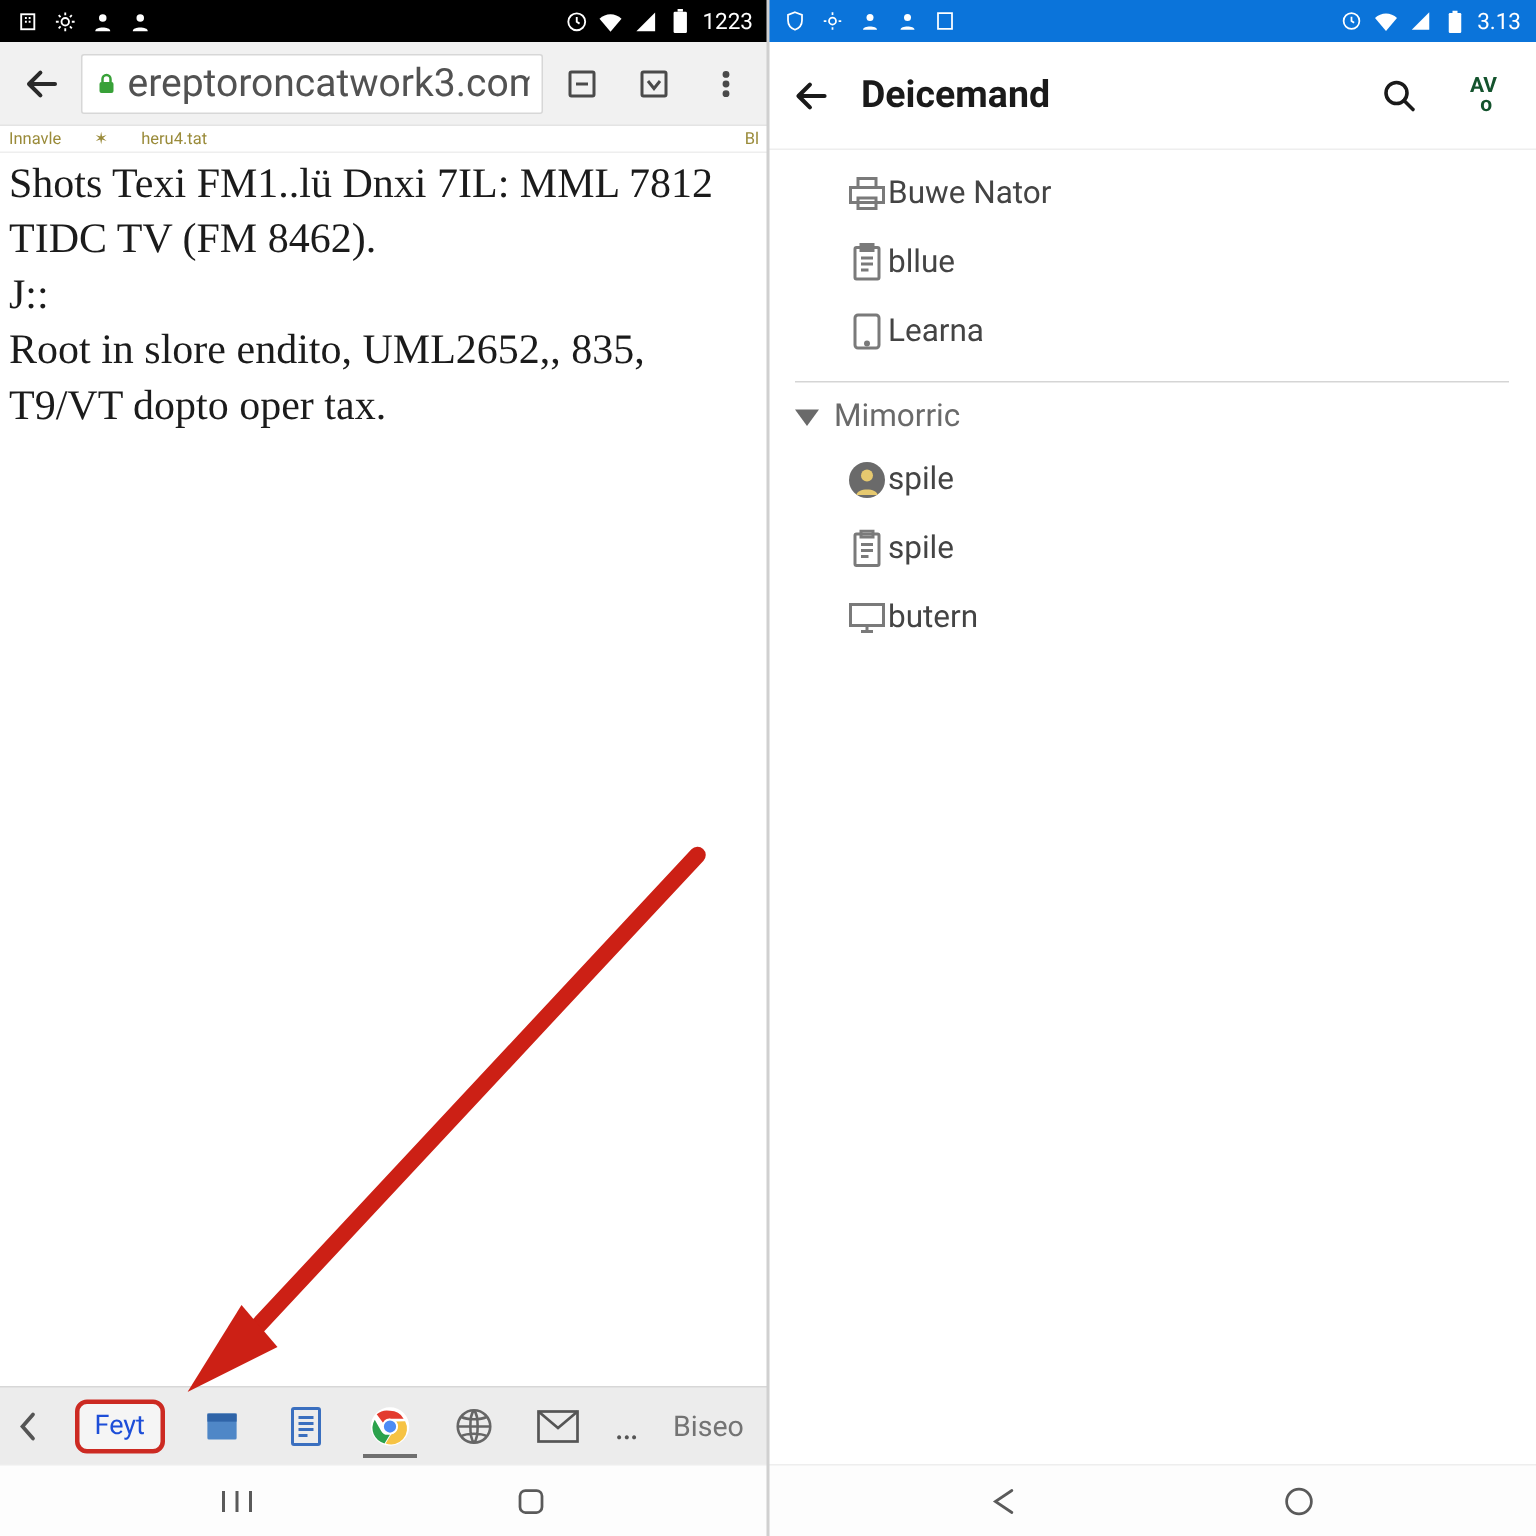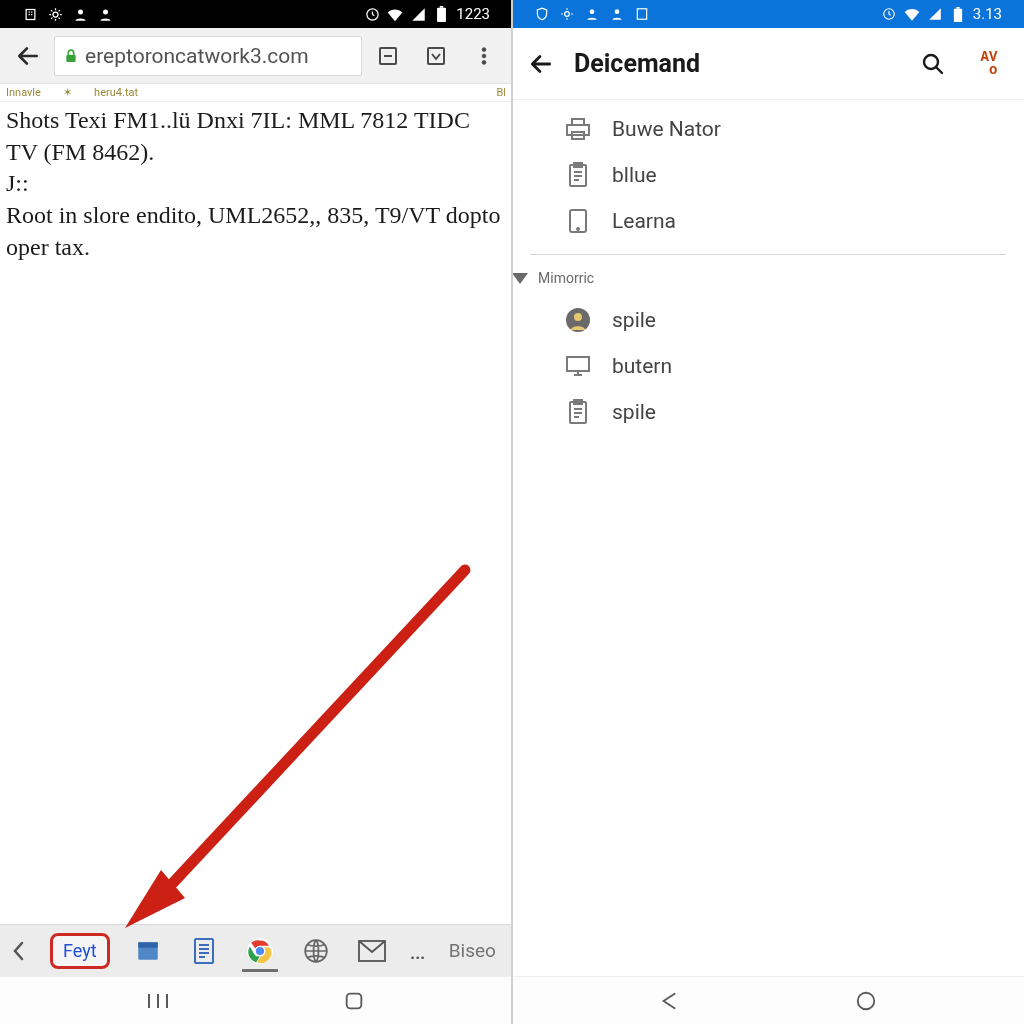--- a/index.html
+++ b/index.html
@@ -9,44 +9,44 @@
     font-family: "Roboto", "Segoe UI", Arial, sans-serif;
     background: #fff;
     overflow: hidden;
     position: relative;
   }
   .stage { display:flex; width:1024px; height:1024px; }
   .pane { width:512px; height:1024px; position:relative; background:#fff; display:flex; flex-direction:column; }
   .divider { position:absolute; left:511px; top:0; width:2px; height:1024px; background:#d0d0d0; }
 
   
-  .status-bar { height:28px; color:#fff; font-size:15px; display:flex; align-items:center; padding:0 22px; }
+  .status-bar { height:28px; color:#fff; font-size:15px; display:flex; align-items:center; padding:0 10px; }
   .status-black { background:#000; }
   .status-blue { background:#0b74da; }
   .status-left { display:flex; gap:9px; align-items:center; }
   .status-right { margin-left:auto; display:flex; gap:7px; align-items:center; }
   .stat-ico { width:16px; height:16px; display:inline-flex; align-items:center; justify-content:center; }
   svg { display:block; }
 
   
   .chrome-bar { height:56px; background:#f1f1f1; border-bottom:1px solid #e4e4e4; display:flex; align-items:center; padding:0 6px; gap:4px; }
   .chrome-back { width:44px; height:44px; display:flex; align-items:center; justify-content:center; color:#333; }
-  .urlbox { flex:1; height:40px; background:#fff; border:1px solid #d7d7d7; border-radius:2px; display:flex; align-items:center; padding:0 8px; gap:6px; font-size:21px; color:#555; min-width:0; }
+  .urlbox { flex:1; height:40px; background:#fff; border:1px solid #d7d7d7; border-radius:2px; display:flex; align-items:center; padding:0 8px; gap:6px; font-size:26px; color:#555; min-width:0; }
   .urlbox .lock { color:#38a138; }
   .url-text { flex:1; white-space:nowrap; overflow:hidden; text-overflow:clip; color:#525252; }
   .chrome-ico { width:44px; height:44px; display:flex; align-items:center; justify-content:center; color:#4a4a4a; }
   .chrome-ico svg { stroke:#4a4a4a; }
 
   
   .ribbon { height:18px; display:flex; align-items:center; gap:22px; padding:0 6px; font-size:11px; color:#9a8b3a; border-bottom:1px solid #eee; }
   .ribbon .rlabel { }
   .ribbon .r-right { margin-left:auto; color:#9a8b3a; }
 
   
-  .page { flex:1; padding:3px 8px 0 6px; font-size:24px; line-height:1.32; color:#1b1b1b; font-family: Georgia, "Times New Roman", serif; overflow:hidden; }
+  .page { flex:1; padding:3px 8px 0 6px; font-size:28px; line-height:1.32; color:#1b1b1b; font-family: Georgia, "Times New Roman", serif; overflow:hidden; }
   .page p { margin:0; }
 
   
   .taskbar { height:52px; background:#ececec; border-top:1px solid #d7d7d7; display:flex; align-items:center; padding:0 8px; gap:20px; }
   .tb-item { width:36px; height:36px; display:flex; align-items:center; justify-content:center; color:#555; }
   .tb-chev { width:22px; }
   .feyt-btn { height:36px; padding:0 10px; border:3px solid #cc2a22; border-radius:8px; background:#f5f5f5; color:#1d4ed8; font-size:18px; display:flex; align-items:center; }
   .tb-text { font-size:19px; color:#737373; }
   .tb-dots { font-size:24px; letter-spacing:3px; color:#555; }
   .active-underline { box-shadow: 0 3px 0 0 #6f6f6f; }
@@ -54,29 +54,29 @@
   
   .navbar { height:48px; background:#fdfdfd; border-top:1px solid #eee; display:flex; align-items:center; justify-content:space-around; padding:0 60px; color:#5a5a5a; }
   .nav-item { width:46px; height:30px; display:flex; align-items:center; justify-content:center; }
 
   
   .app-bar { height:72px; display:flex; align-items:center; padding:0 10px; gap:14px; border-bottom:1px solid #eee; }
   .app-back { width:38px; height:38px; display:flex; align-items:center; justify-content:center; color:#222; }
   .app-title { font-size:25px; font-weight:700; color:#1a1a1a; }
   .app-right { margin-left:auto; display:flex; gap:26px; align-items:center; padding-right:10px; }
   .app-ico { width:30px; height:30px; display:flex; align-items:center; justify-content:center; }
-  .az-mark { font-size:14px; font-weight:700; color:#c2410c; line-height:0.9; text-align:center;font-family:Liberation Mono, monospace; }
+  .az-mark { font-size:14px; font-weight:700; color:#14532d; line-height:0.9; text-align:center; }
 
   
   .device-list { flex:1; overflow:auto; padding-top:6px; }
-  .list-row { height:46px; display:flex; align-items:center; gap:20px; padding-left:52px; font-size:21px; color:#444; }
+  .list-row { height:46px; display:flex; align-items:center; padding-left:52px; font-size:21px; color:#444; }
   .list-row.highlight { background:#efe7cc; }
   .row-ico { width:28px; height:28px; display:flex; align-items:center; justify-content:center; color:#7a7a7a; flex:none; }
   .section-sep { height:1px; background:#d5d5d5; margin:10px 18px 4px 18px; }
-  .section-head { height:38px; display:flex; align-items:center; gap:10px; font-size:14px; color:#6a6a6a; }
+  .section-head { height:38px; display:flex; align-items:center; gap:10px; padding-left:18px; font-size:21px; color:#6a6a6a; }
   .tri { width:0; height:0; border-left:8px solid transparent; border-right:8px solid transparent; border-top:11px solid #6a6a6a; }
 
   
   .arrow-wrap { position:absolute; left:125px; top:560px; width:360px; height:370px; pointer-events:none; }
 </style>
 </head>
 <body>
 
 <div class="stage">
 
@@ -375,37 +375,37 @@
               <svg width="26" height="26" viewBox="0 0 26 26">
                 <circle cx="13" cy="13" r="12" fill="#6a6a6a"></circle>
                 <circle cx="13" cy="10" r="4" fill="#e6c96f"></circle>
                 <path d="M6 23c0-5 14-5 14 0" fill="#e6c96f"></path>
               </svg>
             </span>
             <span>spile</span>
           </div>
           <div class="list-row">
             <span class="row-ico">
-              <svg width="26" height="22" viewBox="0 0 26 22" fill="none" stroke="#7a7a7a" stroke-width="2">
-                <rect x="2" y="2" width="22" height="14"></rect>
-                <path d="M9 20h8M13 16v4"></path>
-              </svg>
-            </span>
-            <span>butern</span>
-          </div>
-          <div class="list-row">
-            <span class="row-ico">
               <svg width="20" height="26" viewBox="0 0 20 26" fill="none" stroke="#7a7a7a" stroke-width="2">
                 <rect x="2" y="3" width="16" height="21" rx="1"></rect>
                 <rect x="6" y="1" width="8" height="4"></rect>
                 <path d="M6 10h8M6 14h8M6 18h5"></path>
               </svg>
             </span>
             <span>spile</span>
           </div>
+          <div class="list-row">
+            <span class="row-ico">
+              <svg width="26" height="22" viewBox="0 0 26 22" fill="none" stroke="#7a7a7a" stroke-width="2">
+                <rect x="2" y="2" width="22" height="14"></rect>
+                <path d="M9 20h8M13 16v4"></path>
+              </svg>
+            </span>
+            <span>butern</span>
+          </div>
         </div>
     </div>
 
     <div class="navbar">
       <div class="nav-item">
         <svg width="22" height="22" viewBox="0 0 24 24" fill="none" stroke="#5a5a5a" stroke-width="2" stroke-linecap="round">
             <path d="M17 4L5 12l12 8"></path>
           </svg>
       </div>
       <div class="nav-item">

